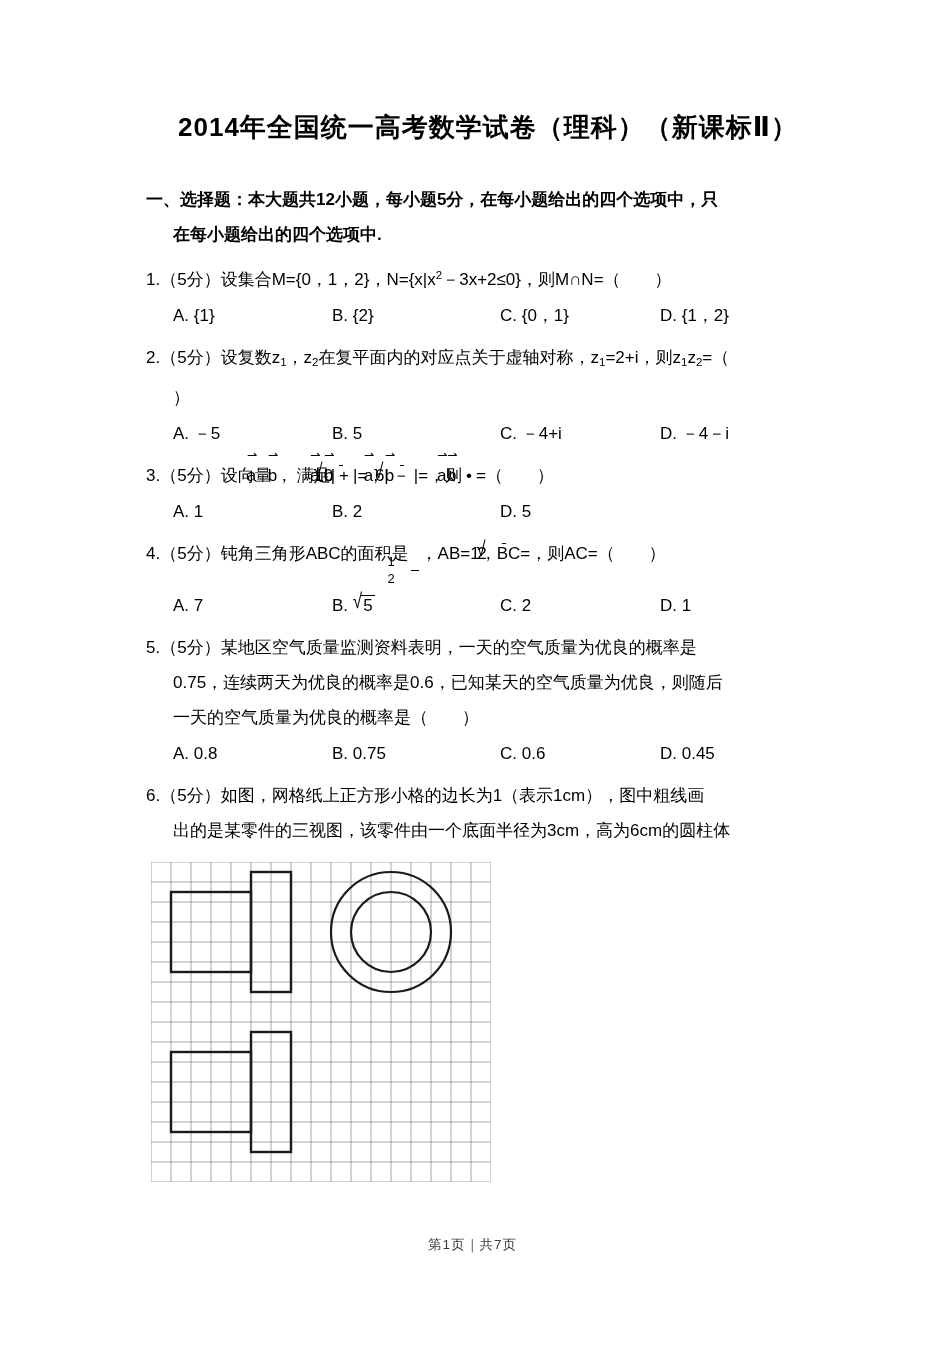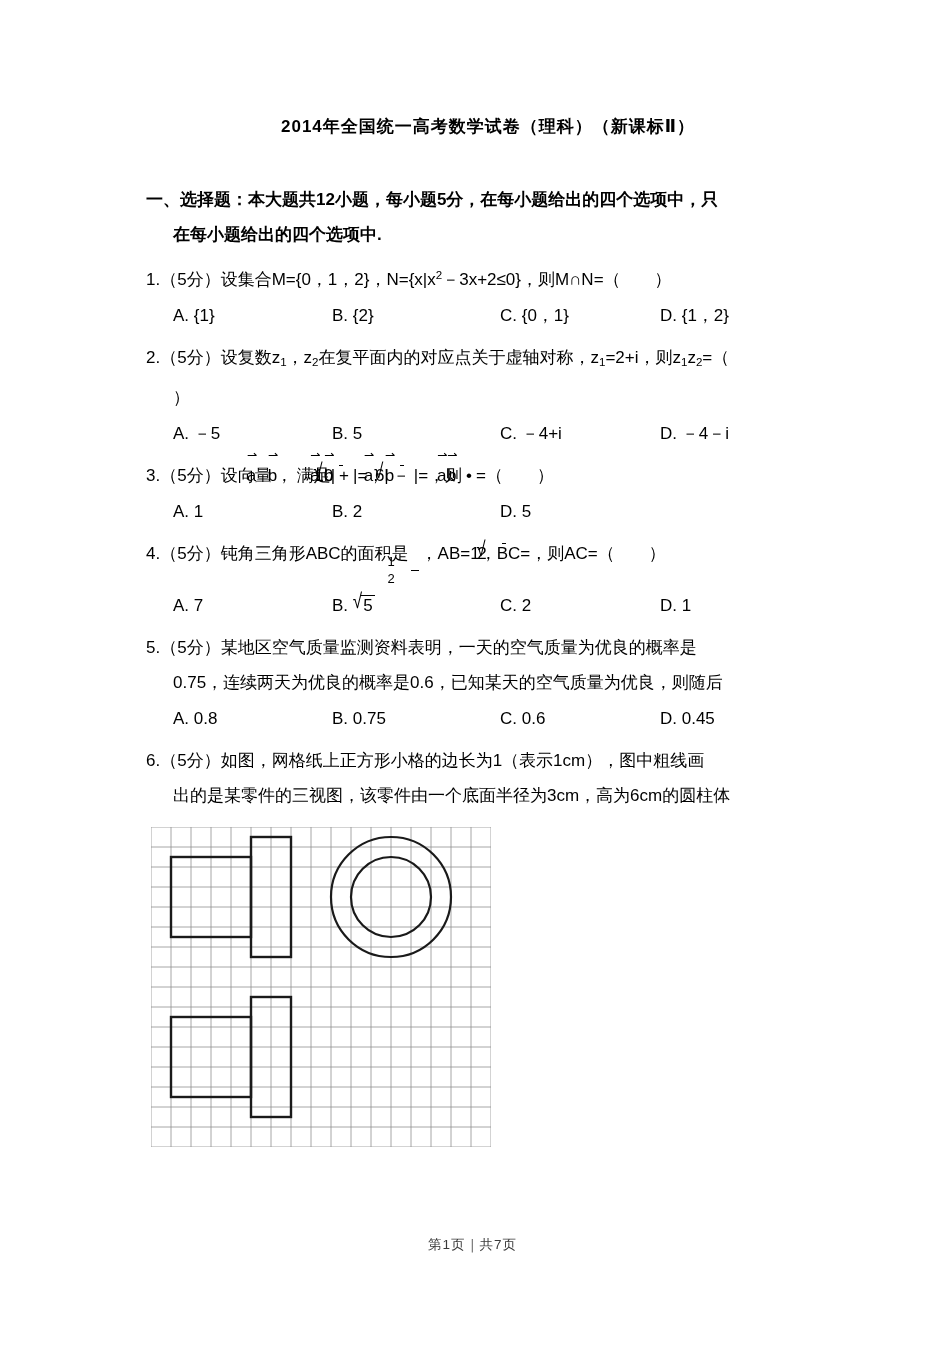--- a/index.html
+++ b/index.html
@@ -3,21 +3,21 @@
 <meta charset="utf-8">
 <style>
   html,body{margin:0;padding:0;}
   body{
     width:950px;height:1346px;background:#ffffff;color:#000;
     font-family:"Liberation Sans","DejaVu Sans",sans-serif;
     font-size:17px;position:relative;overflow:hidden;
   }
   .page{padding:112px 120px 0 146px;}
   .title{
-    font-size:17px;font-weight:700;text-align:center;
+    font-size:26px;font-weight:700;text-align:center;
     margin:0 0 40px 0;letter-spacing:1px;line-height:30px;
   }
   .section .q-line{font-weight:700;}
   .q-lines{padding-left:27px;}
   .q-line{line-height:35px;white-space:nowrap;}
   .q-first{text-indent:-27px;}
   .question{margin-top:6px;}
   .opts{display:flex;padding-left:27px;line-height:37px;}
   .opt{flex:0 0 auto;white-space:nowrap;}
   .opt:nth-child(1){width:159px;}
@@ -101,20 +101,21 @@
         <span class="opt">B. <span class="sqrt"><span class="rad">√</span><span class="rv">5</span></span></span>
         <span class="opt">C. 2</span>
         <span class="opt">D. 1</span>
       </div>
   </div>
 
   <div class="question">
     <div class="q-lines">
         <div class="q-line q-first">5.（5分）某地区空气质量监测资料表明，一天的空气质量为优良的概率是</div>
         <div class="q-line">0.75，连续两天为优良的概率是0.6，已知某天的空气质量为优良，则随后</div>
+        <div class="q-line">一天的空气质量为优良的概率是（　　）</div>
       </div>
     <div class="opts">
         <span class="opt">A. 0.8</span>
         <span class="opt">B. 0.75</span>
         <span class="opt">C. 0.6</span>
         <span class="opt">D. 0.45</span>
       </div>
   </div>
 
   <div class="question">

